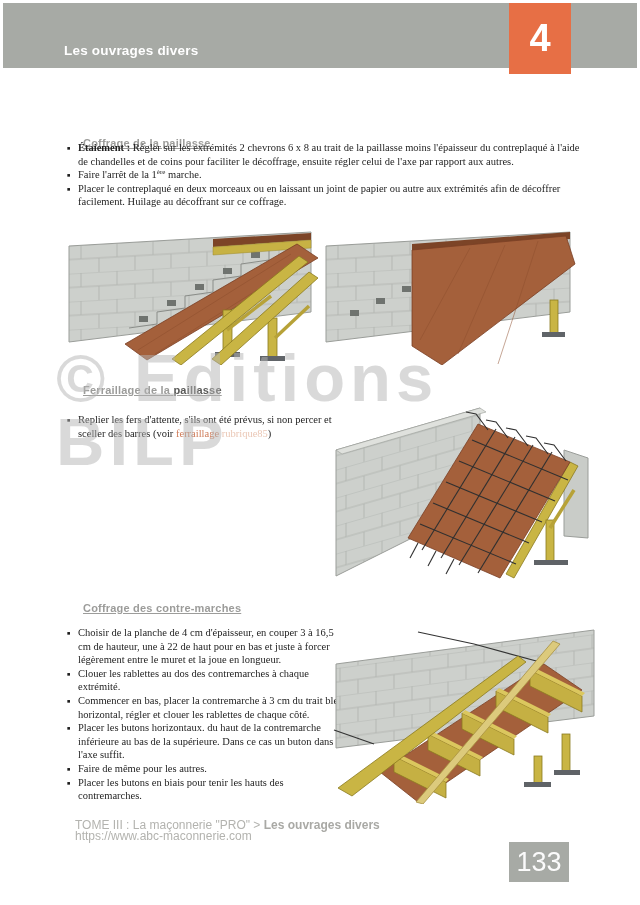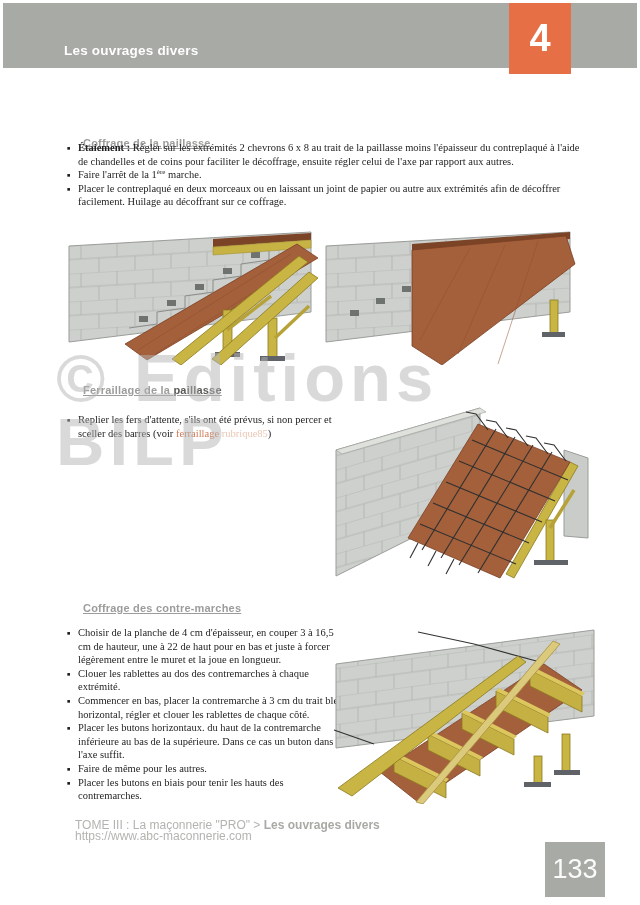--- a/index.html
+++ b/index.html
@@ -40,22 +40,22 @@
   #fig4{left:322px;top:614px;}
 
   
   .watermark{position:absolute;left:56px;top:346px;z-index:40;pointer-events:none;
              font-weight:bold;font-size:67px;line-height:.95;letter-spacing:5px;
              color:#b5b5b5;opacity:.5;white-space:nowrap;}
 
   
   .crumb{position:absolute;left:75px;top:820px;font-size:12px;line-height:11px;color:#b3b3af;}
   .crumb .b{color:#a9a9a5;}
-  .page-box{position:absolute;left:509px;top:842px;width:60px;height:55px;background:#a7aaa5;
-            display:flex;align-items:center;justify-content:center;color:#fbfbfb;font-size:27px;margin-left:36px;}
+  .page-box{position:absolute;left:509px;top:842px;width:60px;height:40px;background:#a7aaa5;
+            display:flex;align-items:center;justify-content:center;color:#fbfbfb;font-size:27px;}
 </style>
 </head>
 <body>
 
 <div id="page">
 
   <div class="band">
     <span class="band-title">Les ouvrages divers</span>
   </div>
   <div class="chapter-box">

